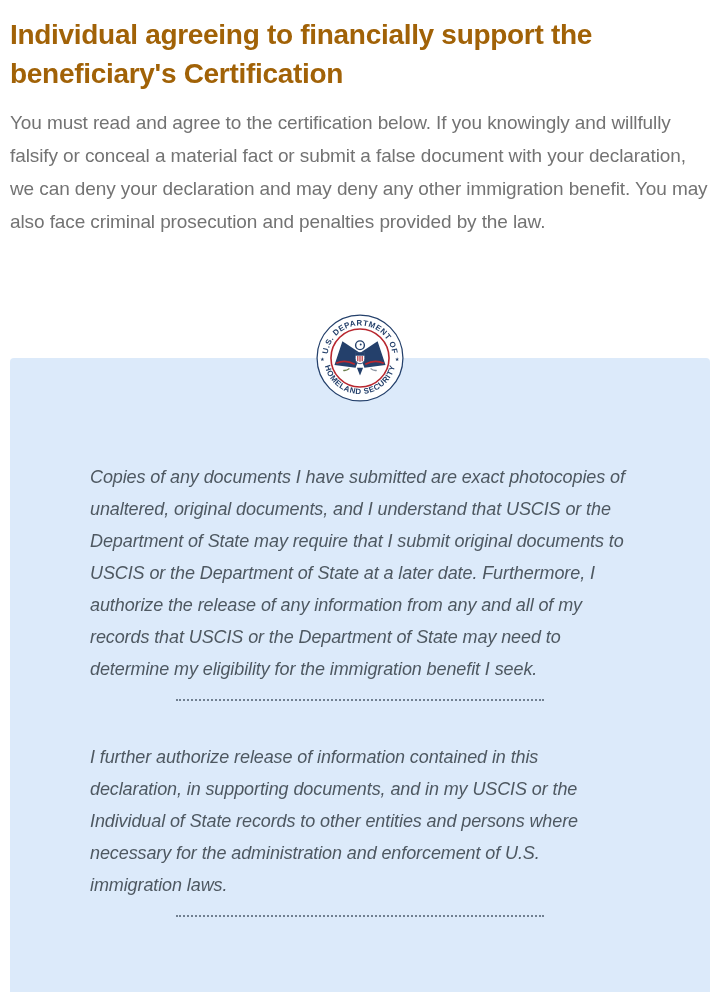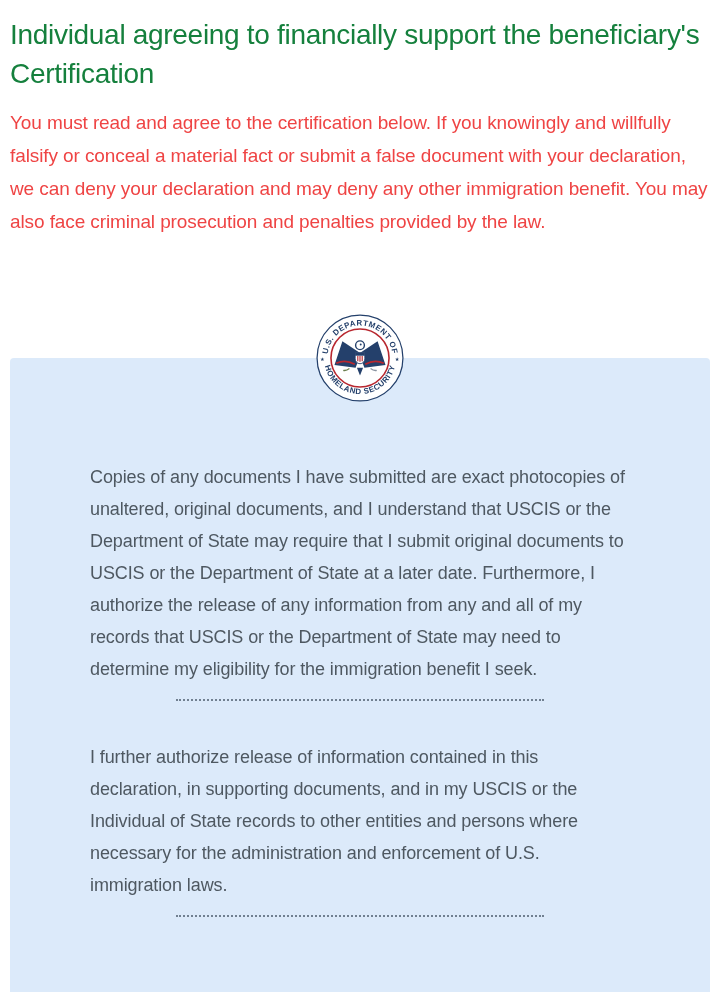--- a/index.html
+++ b/index.html
@@ -8,32 +8,32 @@
     width: 720px; height: 992px;
     background: #ffffff;
     overflow: hidden;
     font-family: "Liberation Sans", sans-serif;
   }
   .page { width: 720px; height: 992px; position: relative; }
 
   h1.page-title {
     margin: 16px 10px 0 10px;
     font-size: 28px;
-    font-weight: 400;
+    font-weight: 700;
     line-height: 1.38;
     letter-spacing: -0.3px;
-    color: #15803d;
+    color: #a16207;
     max-width: 700px;
   }
   p.intro {
     margin: 13px 11px 0 10px;
     font-size: 19px;
     line-height: 1.74;
     letter-spacing: -0.1px;
-    color: #ef4444;
+    color: #737373;
     max-width: 700px;
   }
 
   .cert { margin-top: 76px; position: relative; }
 
   .seal {
     width: 88px; height: 88px;
     margin: 0 auto;
     display: block;
     position: relative;
@@ -47,20 +47,21 @@
     padding: 103px 80px 140px 80px;
     position: relative;
     z-index: 1;
   }
   .statement {
     margin: 0;
     font-size: 18px;
     line-height: 32px;
     letter-spacing: -0.1px;
     color: #4e5861;
+    font-style: italic;
   }
   hr.dotted {
     border: 0;
     border-top: 2px dotted #5f6e7e;
     width: 368px;
     margin: 14px auto 40px auto;
     opacity: 0.85;
   }
 </style>
 </head>

